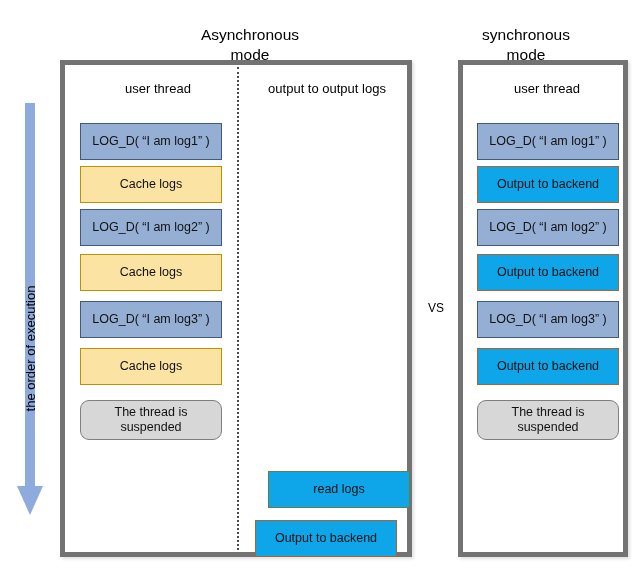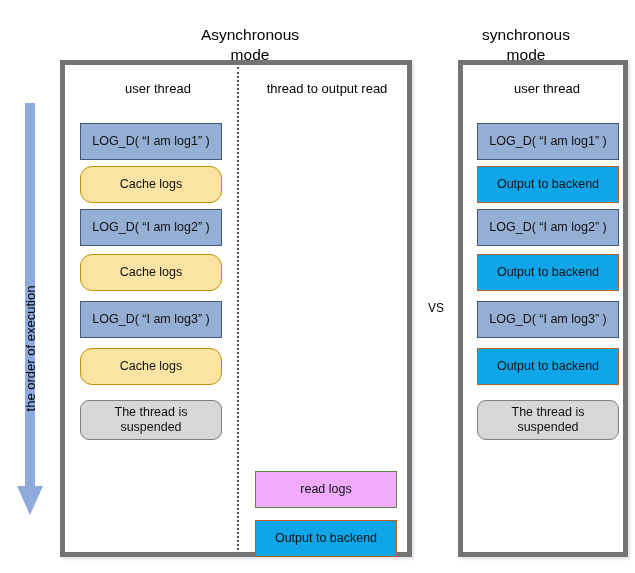--- a/index.html
+++ b/index.html
@@ -69,23 +69,23 @@
     font-size: 12.5px;
     line-height: 15px;
     display: flex;
     align-items: center;
     justify-content: center;
     text-align: center;
     color: #111111;
     white-space: pre-line;
   }
   .box.blue   { background: #95afd4; border-color: #41597d; }
-  .box.yellow { background: #fbe3a4; border-color: #bf9000; border-radius: 12px; }
+  .box.yellow { background: #fbe3a4; border-color: #bf9000; }
   .box.orange { background: #0ea5e9; border-color: #b0622b; }
-  .box.green  { background: #f0abfc; border-color: #5f8442; }
+  .box.green  { background: #0ea5e9; border-color: #5f8442; margin-left: 13px; }
   .box.gray   { background: #d7d7d7; border-color: #7f7f7f; border-radius: 9px; }
 
   
   .col-a { left: 15px; width: 142px; }
   
   .col-b { left: 190px; width: 142px; }
   
   .col-c { left: 14px; width: 142px; }
 
   
@@ -151,21 +151,21 @@
   <div class="shaft"></div>
   <div class="head"></div>
   <div id="order-arrow-label">the order of execution</div>
 </div>
 
 <div class="panel" id="panel-async">
   <div class="divider"></div>
 
   <div class="col-header" id="hdr-user-thread-async">user thread</div>
 
-  <div class="col-header" id="hdr-output-thread">thread to output read</div>
+  <div class="col-header" id="hdr-output-thread">output to output logs</div>
 
   <div class="box blue col-a" style="top:58px;height:37px;">LOG_D( “I am log1” )</div>
   <div class="box yellow col-a" style="top:101px;height:37px;">Cache logs</div>
   <div class="box blue col-a" style="top:144px;height:37px;">LOG_D( “I am log2” )</div>
   <div class="box yellow col-a" style="top:189px;height:37px;">Cache logs</div>
   <div class="box blue col-a" style="top:236px;height:37px;">LOG_D( “I am log3” )</div>
   <div class="box yellow col-a" style="top:283px;height:37px;">Cache logs</div>
   <div class="box gray col-a" style="top:335px;height:40px;">The thread is
 suspended</div>
 

